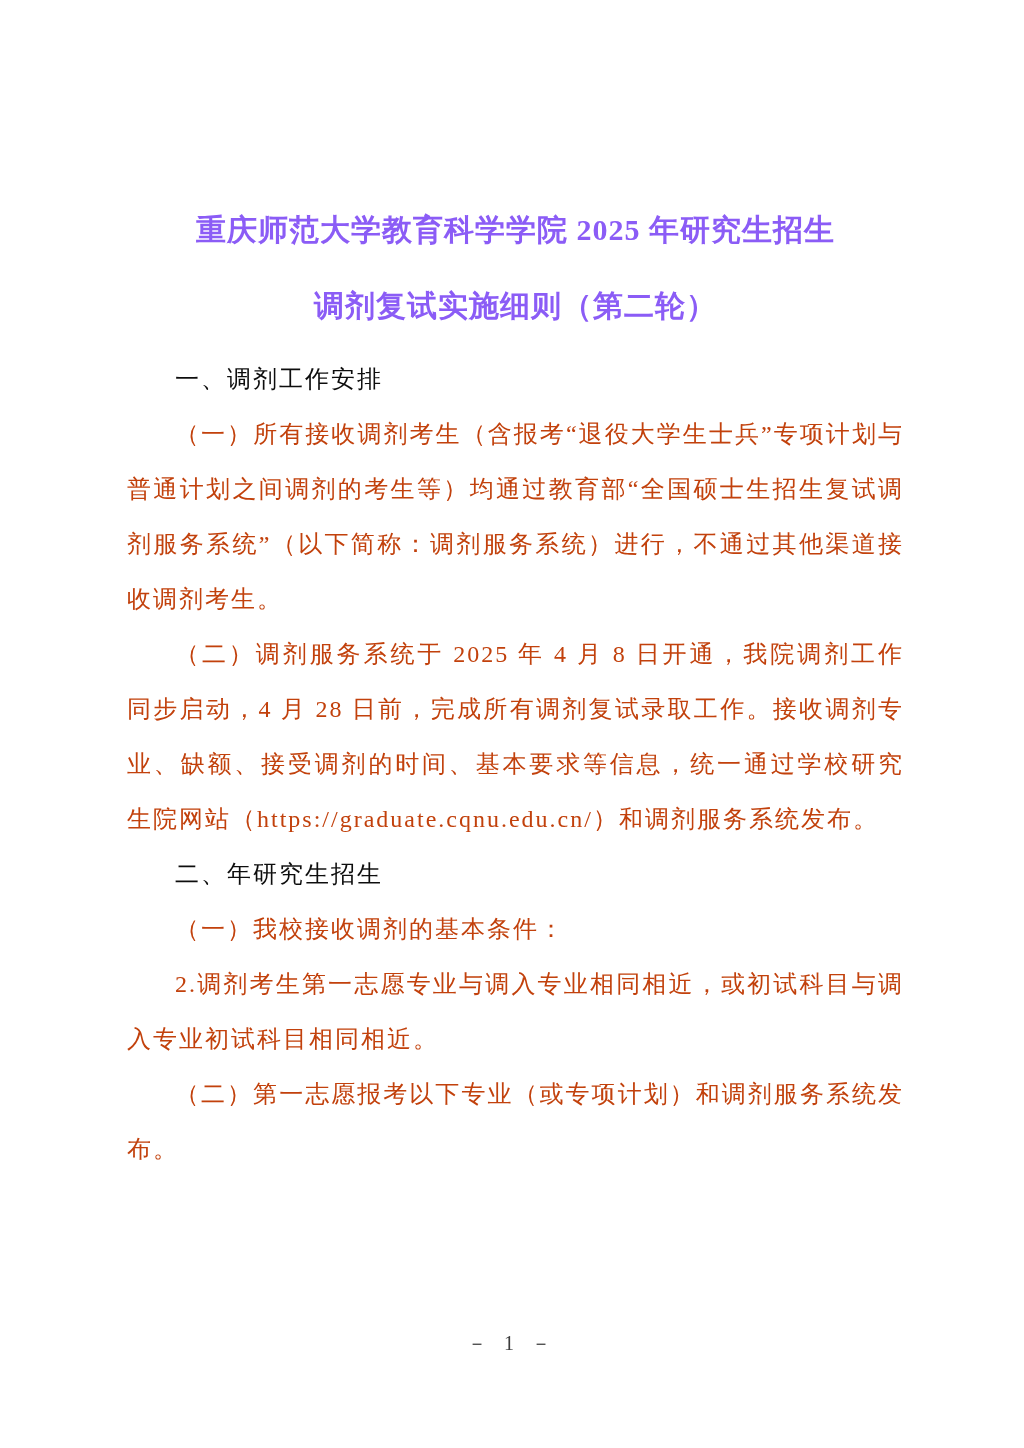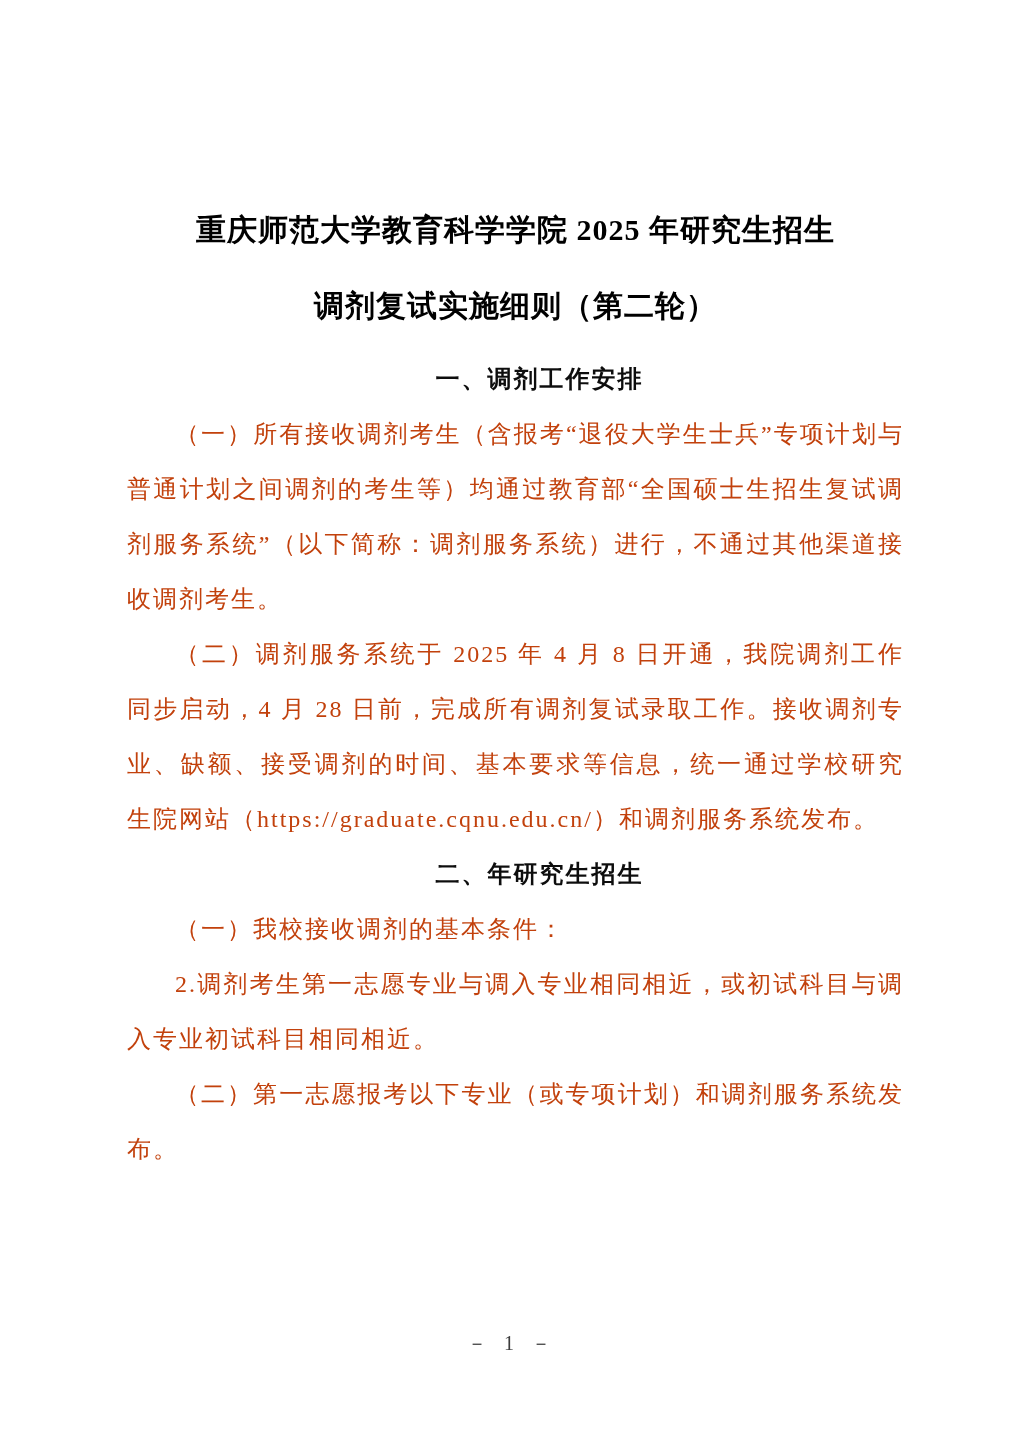--- a/index.html
+++ b/index.html
@@ -17,38 +17,38 @@
     overflow: hidden;
     box-sizing: border-box;
     padding: 192px 120px 0 127px;
   }
   .title-block {
     text-align: center;
     font-weight: bold;
     font-size: 30px;
     line-height: 76px;
     letter-spacing: 1px;
-    color: #000000;
+    color: #8b5cf6;
   }
   .content {
     margin-top: 8px;
   }
   .content .block {
     margin: 0;
     font-size: 24px;
     line-height: 55px;
     letter-spacing: 2px;
     text-indent: 2em;
     text-align: justify;
     text-justify: inter-character;
     color: #c2410c;
   }
   .content .heading {
-    font-weight: bold;
-    text-align: center;
+    font-weight: normal;
+    text-align: left;
     color: #0d0d0d;
   }
   .footer {
     position: absolute;
     left: 0;
     right: 0;
     top: 1330px;
     text-align: center;
     font-size: 20px;
     letter-spacing: 6px;

